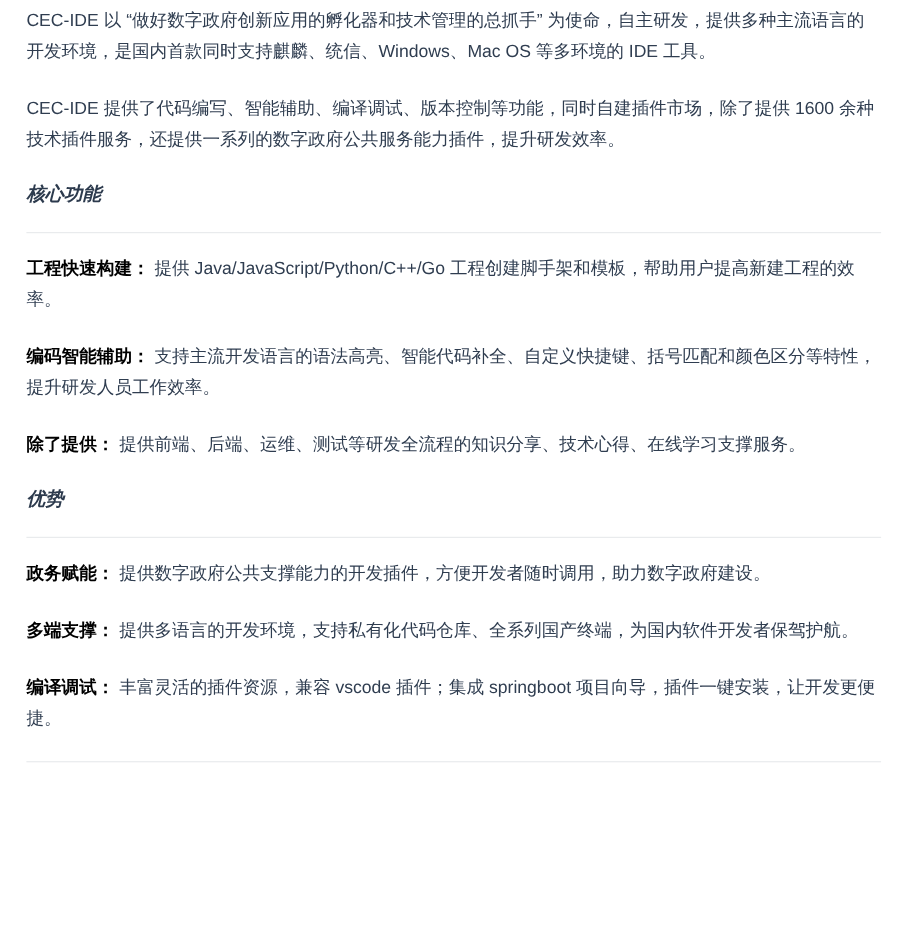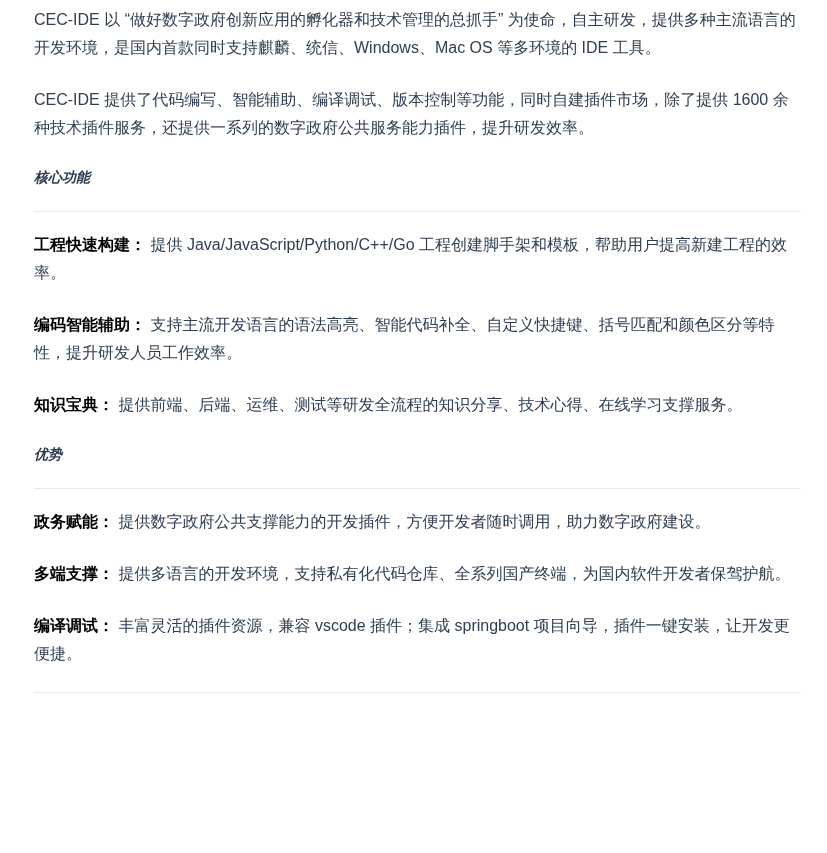--- a/index.html
+++ b/index.html
@@ -9,34 +9,34 @@
     background: #ffffff;
   }
   body {
     width: 827px;
     height: 853px;
     overflow: hidden;
     font-family: "Liberation Sans", "DejaVu Sans", sans-serif;
     color: #2f3d50;
   }
   .doc {
-    padding: 6px 26px 0 34px;
+    padding: 6px 26px 0 24px;
   }
   .para {
     font-size: 16px;
     line-height: 28px;
     margin: 0 0 24px 0;
     text-align: left;
   }
   .para strong {
     font-weight: 700;
     color: #000000;
   }
   .heading {
-    font-size: 14px;
+    font-size: 17px;
     line-height: 22px;
     font-weight: 700;
     font-style: italic;
     margin: 0;
     color: #2c3a4d;
   }
   .heading-gap {
   }
   .rule {
     border: none;
@@ -62,21 +62,21 @@
 
     <p class="para">
       <strong>工程快速构建：</strong>
       <span>提供 Java/JavaScript/Python/C++/Go 工程创建脚手架和模板，帮助用户提高新建工程的效率。</span>
     </p>
     <p class="para">
       <strong>编码智能辅助：</strong>
       <span>支持主流开发语言的语法高亮、智能代码补全、自定义快捷键、括号匹配和颜色区分等特性，提升研发人员工作效率。</span>
     </p>
     <p class="para">
-      <strong>知识宝典：</strong>
+      <strong>除了提供：</strong>
       <span>提供前端、后端、运维、测试等研发全流程的知识分享、技术心得、在线学习支撑服务。</span>
     </p>
   </section>
 
   <section>
     <h2 class="heading heading-gap">优势</h2>
     <hr class="rule">
 
     <p class="para">
       <strong>政务赋能：</strong>

